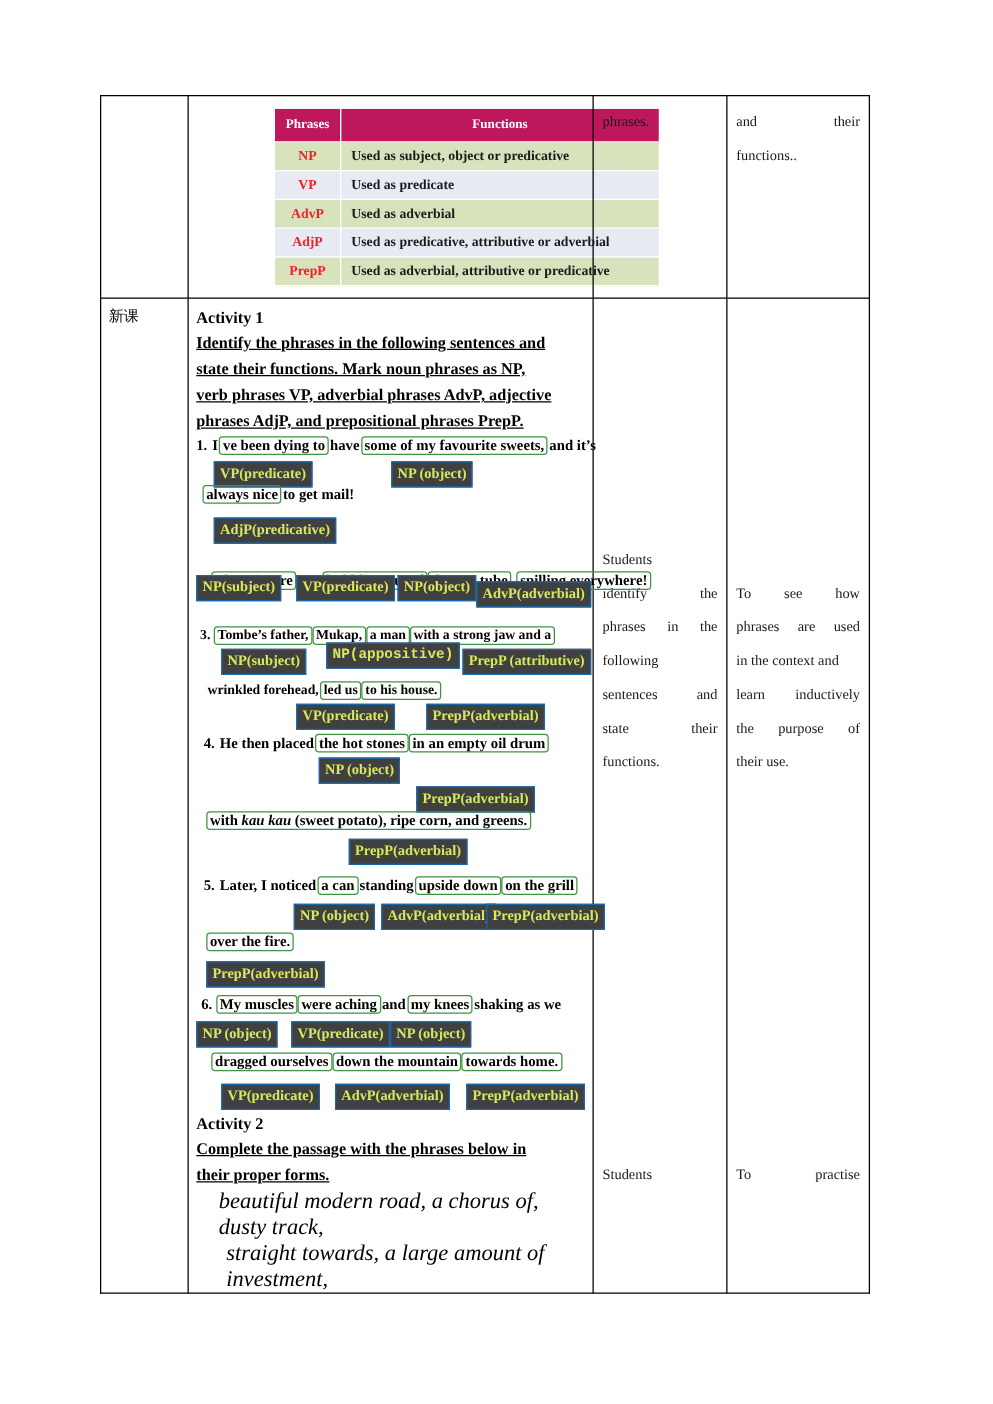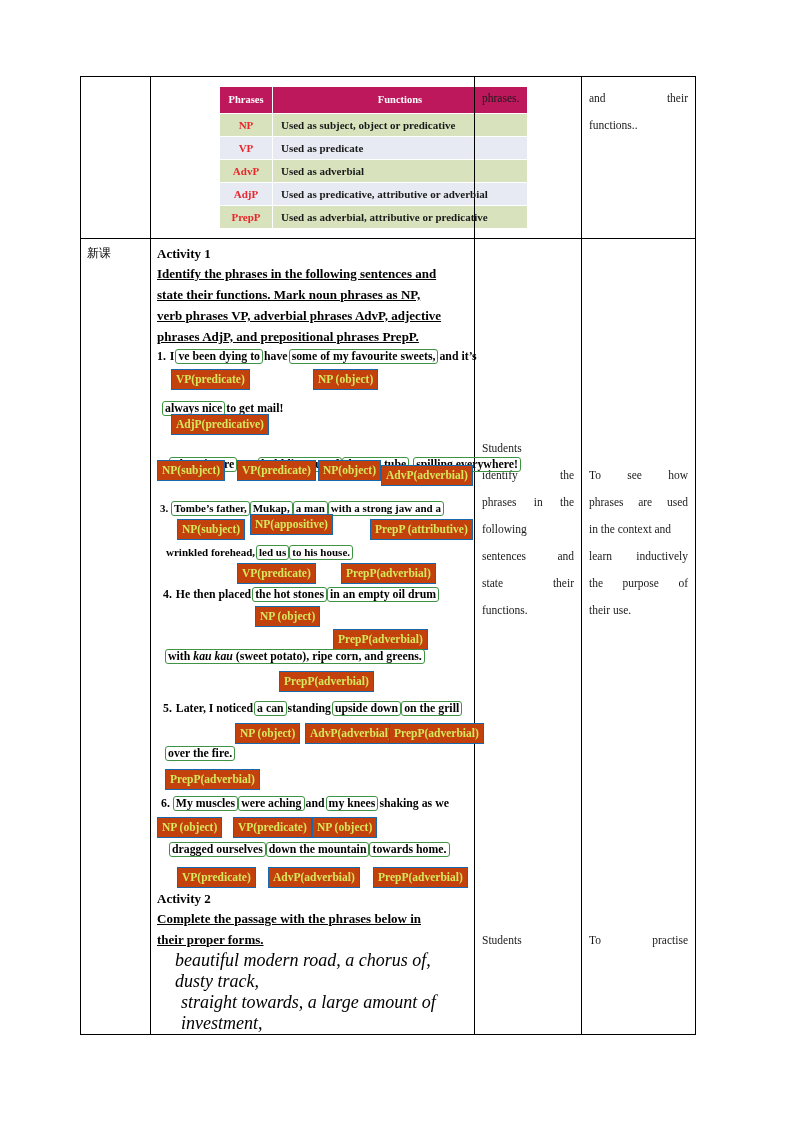--- a/index.html
+++ b/index.html
@@ -129,21 +129,21 @@
     border: 1.4px solid #3E9443;
     border-radius: 3px;
     padding: 0px 2px;
     background: transparent;
     line-height: 13px;
   }
   .plain { display: inline-block; padding: 0 1px; }
 
   .tag {
     position: absolute;
-    background: #c2410c;
+    background: #404040;
     color: #D7E85C;
     font-family: "Liberation Serif", "DejaVu Serif", serif;
     font-weight: bold;
     font-size: 11.5px;
     line-height: 16px;
     padding: 1px 4px 2px 4px;
     white-space: nowrap;
     border: 1px solid #1868AD;
   }
 
@@ -225,40 +225,40 @@
 
         <div class="sent-area" style="height:536px;margin-top:2px;">
 
           <div class="sent-line" style="left:0px; top:0px;">
             <span class="num">1.</span>
             <span class="plain">I</span><span class="chunk">ve been dying to</span><span class="plain">have</span><span class="chunk">some of my favourite sweets,</span><span class="plain">and it’s</span>
           </div>
           <div class="tag" style="left:14px; top:20px;">VP(predicate)</div>
           <div class="tag" style="left:156px; top:20px;">NP (object)</div>
 
-          <div class="sent-line" style="left:5px; top:52px;">
+          <div class="sent-line" style="left:5px; top:39px;">
             <span class="chunk">always nice</span><span class="plain">to get mail!</span>
           </div>
           <div class="tag" style="left:14px; top:65px;">AdjP(predicative)</div>
 
           <div class="sent-line" style="left:0px; top:108px;">
             <span class="num">2.</span>
             <span class="chunk">The mixture</span><span class="plain">was</span><span class="chunk">bubbling out of</span><span class="chunk">the test tube</span><span class="chunk" style="margin-left:4px;">spilling everywhere!</span>
           </div>
           <div class="tag" style="left:0px;   top:111px;">NP(subject)</div>
           <div class="tag" style="left:80px;  top:111px;">VP(predicate)</div>
           <div class="tag" style="left:161px; top:111px;">NP(object)</div>
           <div class="tag" style="left:224px; top:116px;">AdvP(adverbial)</div>
 
           <div class="sent-line" style="left:3px; top:152px; font-size:11px;">
             <span class="num">3.</span>
             <span class="chunk">Tombe’s father,</span><span class="chunk">Mukap,</span><span class="chunk">a man</span><span class="chunk">with a strong jaw and a</span>
           </div>
           <div class="tag" style="left:20px;  top:170px;">NP(subject)</div>
-          <div class="tag" style="left:93px; top:165px;">NP(appositive)</div>
+          <div class="tag" style="left:104px; top:165px;font-family:Liberation Mono, monospace;">NP(appositive)</div>
           <div class="tag" style="left:213px; top:170px;">PrepP (attributive)</div>
 
           <div class="sent-line" style="left:8px; top:196px; font-size:11px;">
             <span class="plain">wrinkled forehead,</span><span class="chunk">led us</span><span class="chunk">to his house.</span>
           </div>
           <div class="tag" style="left:80px;  top:214px;">VP(predicate)</div>
           <div class="tag" style="left:184px; top:214px;">PrepP(adverbial)</div>
 
           <div class="sent-line" style="left:6px; top:238px;">
             <span class="num">4.</span>

